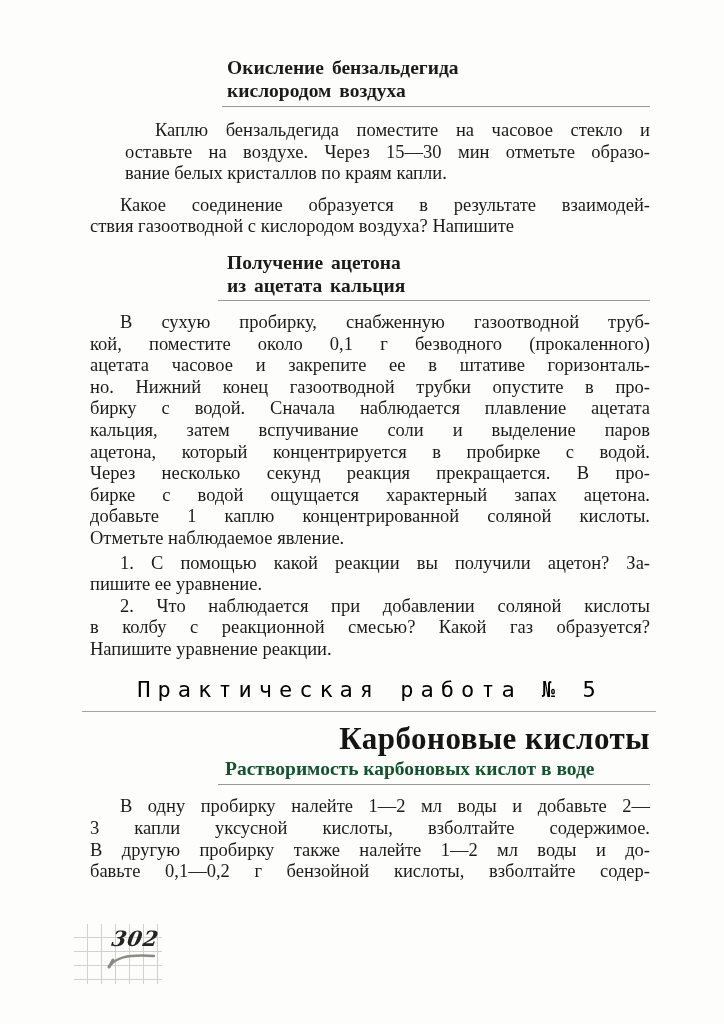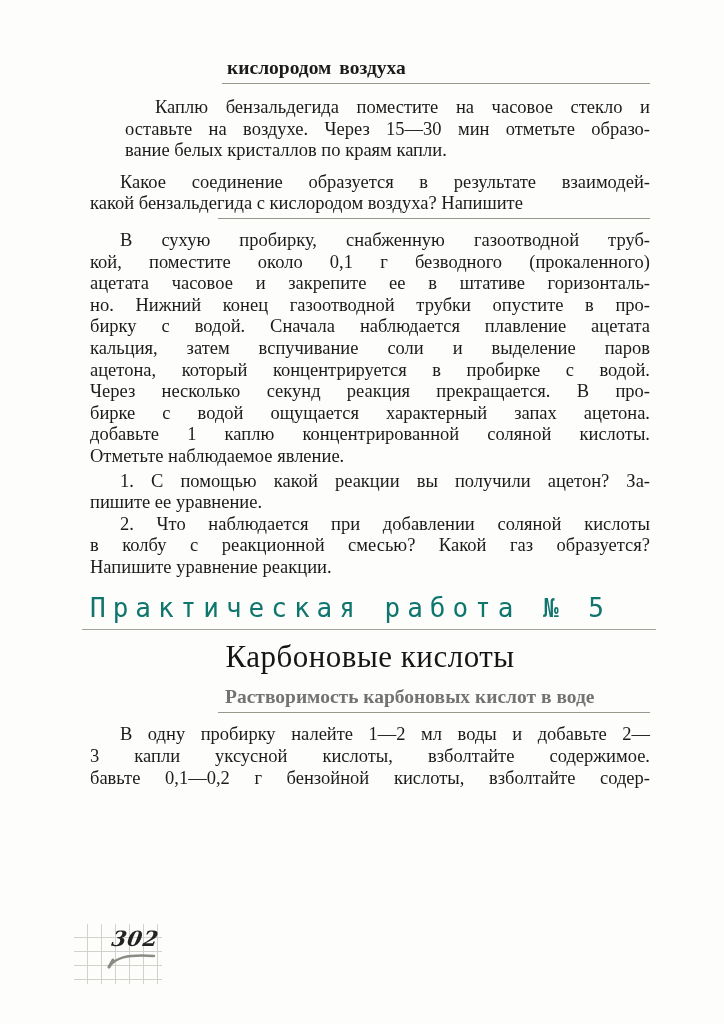--- a/index.html
+++ b/index.html
@@ -58,44 +58,44 @@
   .para-1 { margin-top: 13px; margin-left: 35px; }
   .para-2 { margin-top: 10px; }
   .head-2 { margin-top: 13px; }
   .para-3 { margin-top: 11px; }
   .q-1    { margin-top: 3px; }
   .q-2    { margin-top: 0; }
   .para-4 { margin-top: 11px; }
 
   .practical-title {
     margin-top: 16px;
+    text-align: center;
     font-family: "DejaVu Sans Mono", monospace;
-    font-size: 26px;
+    font-size: 22px;
     line-height: 28px;
     letter-spacing: 7px;
     font-weight: 400;
-    color: #0f766e;
+    color: #000000;
     white-space: nowrap;
   }
   .chapter-title {
     margin-top: 9px;
-    text-align: center;
+    text-align: right;
     font-size: 31px;
     line-height: 36px;
-    font-weight: 400;
+    font-weight: 700;
     letter-spacing: 0.5px;
     color: #151515;
   }
   .subtitle {
-    margin-top: 10px;
     padding-left: 135px;
     font-size: 19.5px;
     line-height: 23px;
     font-weight: 700;
-    color: #737373;
+    color: #14532d;
   }
 
   
   .grid-corner {
     position: absolute;
     left: 74px;
     top: 924px;
     width: 88px;
     height: 60px;
     background-image:
@@ -121,35 +121,40 @@
     top: 949px;
   }
 </style>
 </head>
 <body>
 
 <div class="page">
   <div class="column">
 
     <div class="subhead">
+        <div class="tline">Окисление бензальдегида</div>
         <div class="tline">кислородом воздуха</div>
       </div>
     <div class="rule rule-1"></div>
 
     <div class="para-1 just last-left indent-first">
         <div class="tline">Каплю бензальдегида поместите на часовое стекло и</div>
         <div class="tline">оставьте на воздухе. Через 15—30 мин отметьте образо-</div>
         <div class="tline">вание белых кристаллов по краям капли.</div>
       </div>
 
     <div class="para-2 just last-left indent-first">
         <div class="tline">Какое соединение образуется в результате взаимодей-</div>
-        <div class="tline">какой бензальдегида с кислородом воздуха? Напишите</div>
-      </div>
-
+        <div class="tline">ствия газоотводной с кислородом воздуха? Напишите</div>
+      </div>
+
+    <div class="subhead head-2">
+        <div class="tline">Получение ацетона</div>
+        <div class="tline">из ацетата кальция</div>
+      </div>
     <div class="rule rule-2"></div>
 
     <div class="para-3 just last-left indent-first">
         <div class="tline">В сухую пробирку, снабженную газоотводной труб-</div>
         <div class="tline">кой, поместите около 0,1 г безводного (прокаленного)</div>
         <div class="tline">ацетата часовое и закрепите ее в штативе горизонталь-</div>
         <div class="tline">но. Нижний конец газоотводной трубки опустите в про-</div>
         <div class="tline">бирку с водой. Сначала наблюдается плавление ацетата</div>
         <div class="tline">кальция, затем вспучивание соли и выделение паров</div>
         <div class="tline">ацетона, который концентрируется в пробирке с водой.</div>
@@ -174,20 +179,21 @@
     <div class="rule rule-3"></div>
 
     <div class="chapter-title">Карбоновые кислоты</div>
 
     <div class="subtitle">Растворимость карбоновых кислот в воде</div>
     <div class="rule rule-4"></div>
 
     <div class="para-4 just indent-first">
         <div class="tline">В одну пробирку налейте 1—2 мл воды и добавьте 2—</div>
         <div class="tline">3 капли уксусной кислоты, взболтайте содержимое.</div>
+        <div class="tline">В другую пробирку также налейте 1—2 мл воды и до-</div>
         <div class="tline">бавьте 0,1—0,2 г бензойной кислоты, взболтайте содер-</div>
       </div>
   </div>
 
   <div class="grid-corner"></div>
   <div class="page-number">302</div>
   <svg class="swoosh" width="52" height="22" viewBox="0 0 52 22">
     <path d="M3,18 C9,9 20,5 48,7" fill="none" stroke="#8b8b84" stroke-width="2.4" stroke-linecap="round"></path>
     <path d="M3,18 L7,11" fill="none" stroke="#8b8b84" stroke-width="3" stroke-linecap="round"></path>
   </svg>

